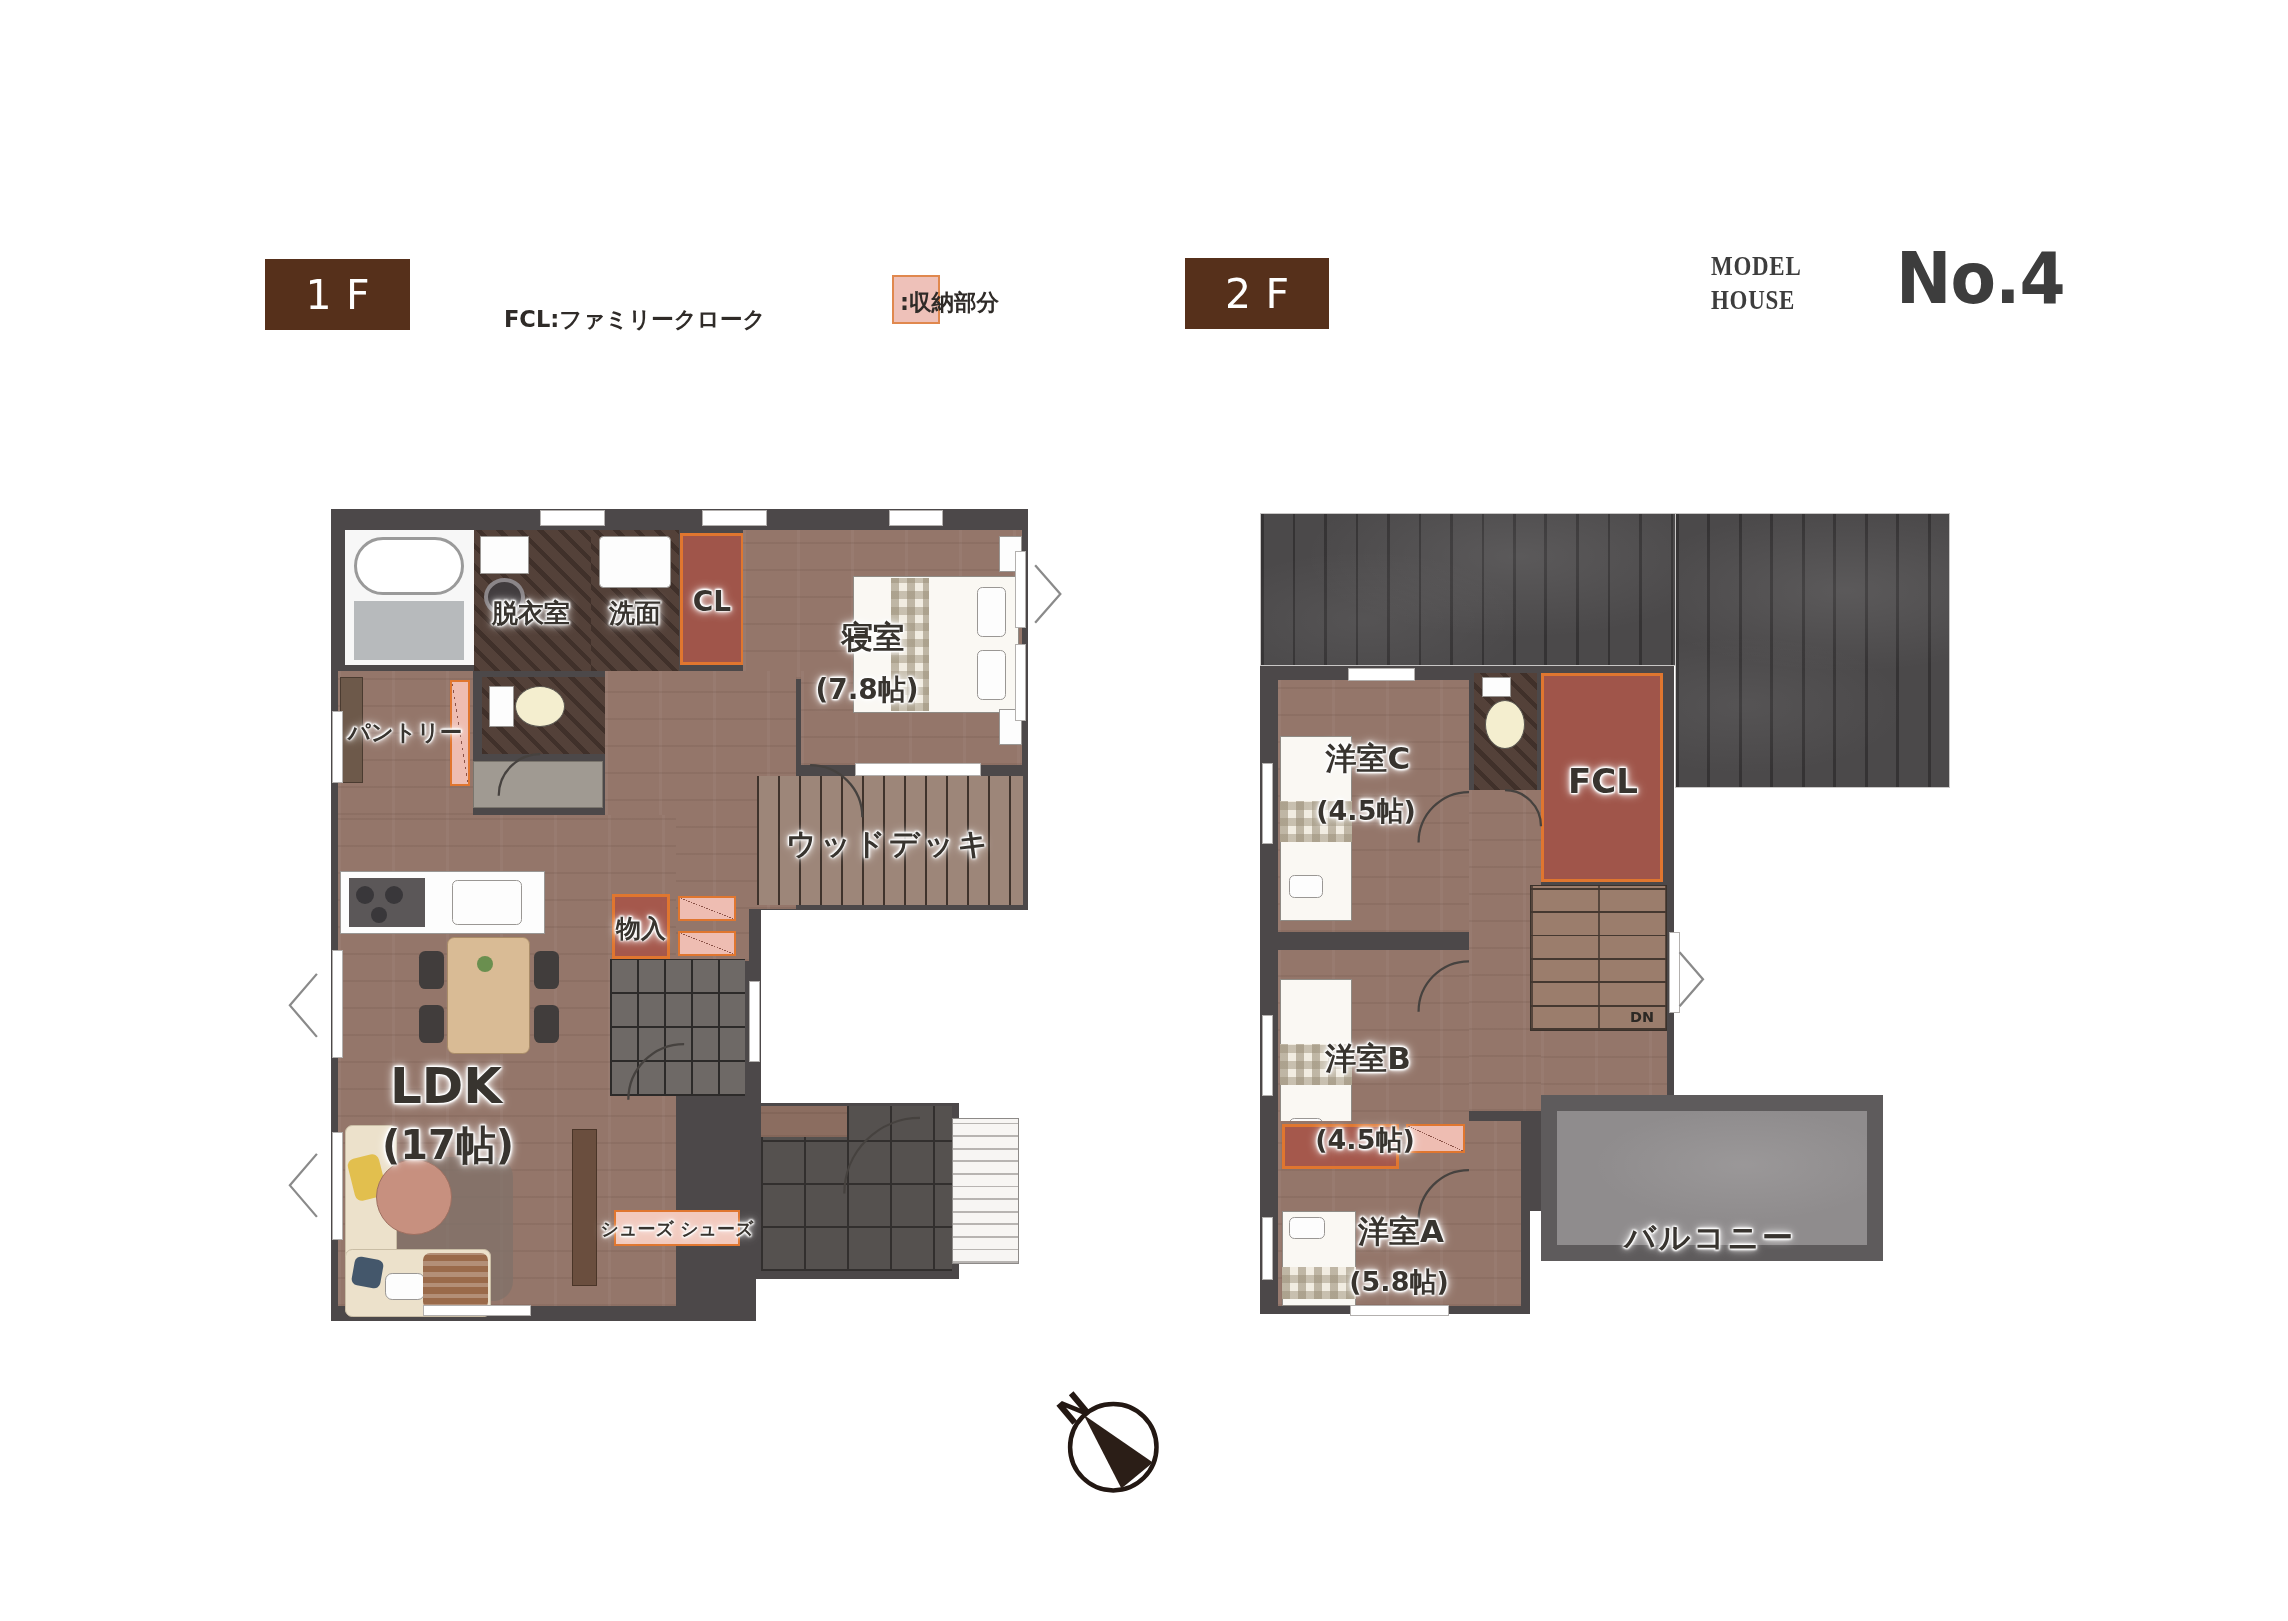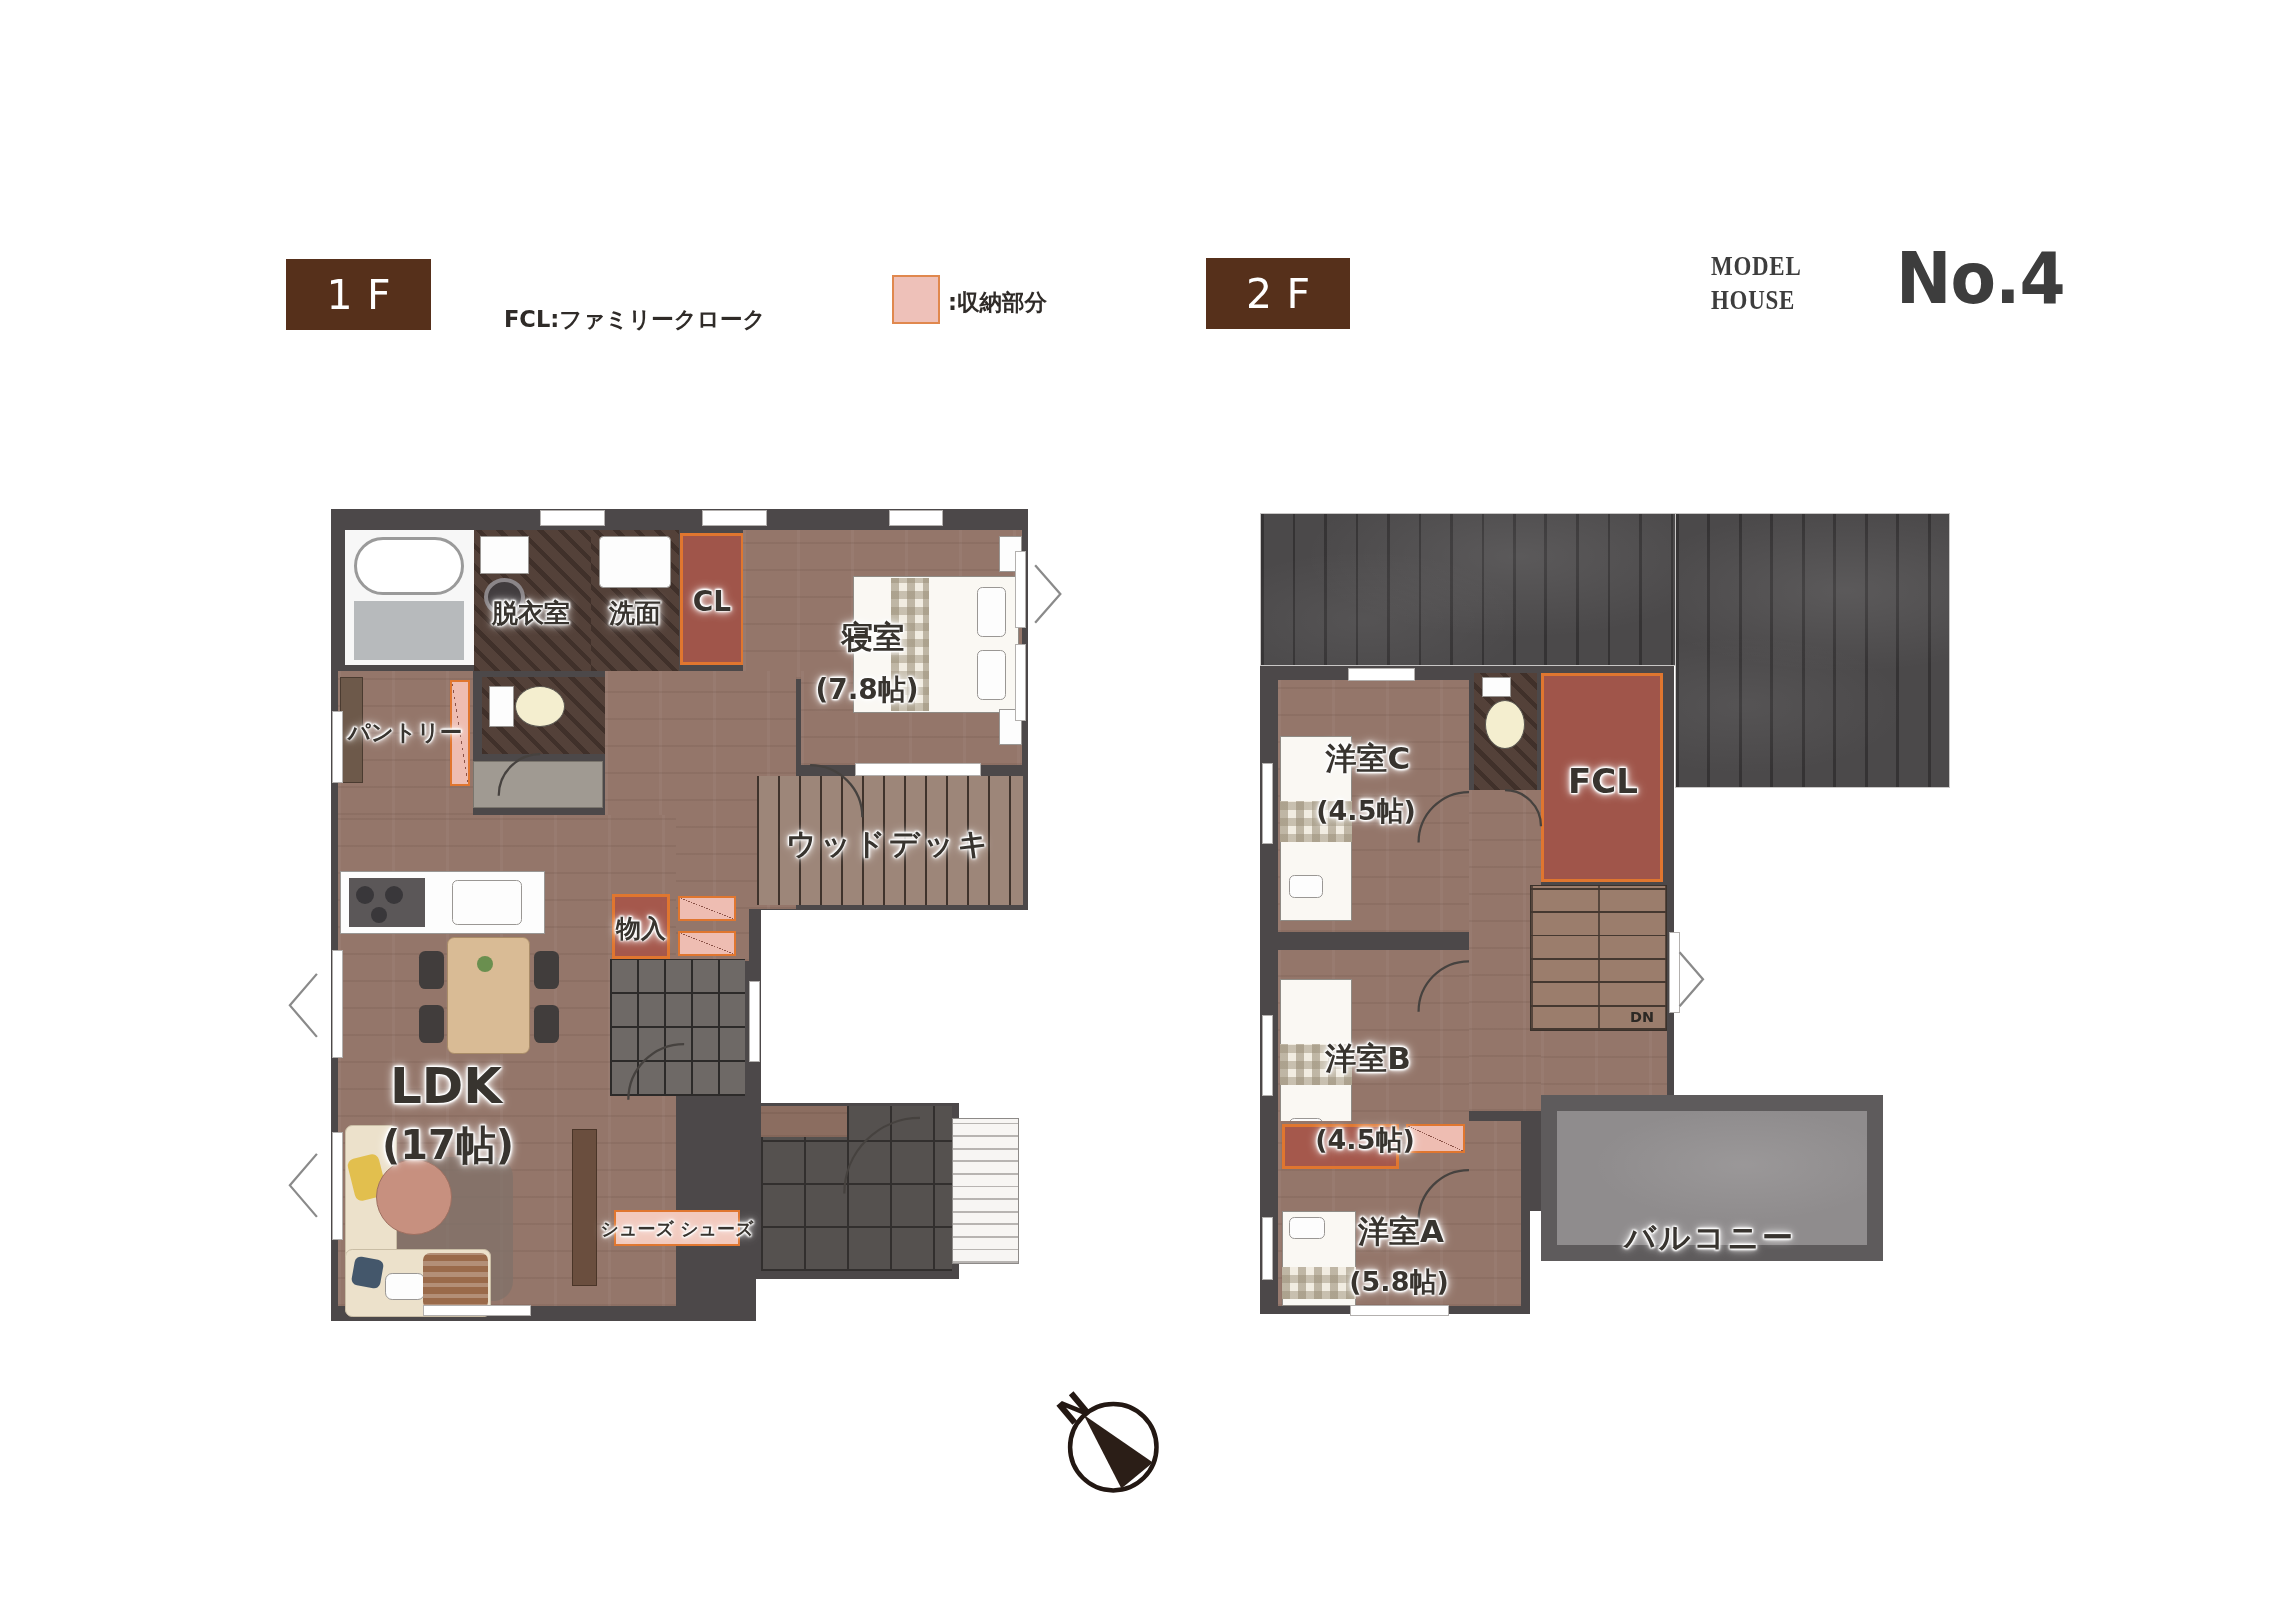--- a/index.html
+++ b/index.html
@@ -1,21 +1,21 @@
 <!DOCTYPE html>
 <html style="font-size:14.4px"><head>
 <meta charset="utf-8">
 <style>
   html,body{margin:0;padding:0;background:#ffffff;}
   body{font-family:"DejaVu Sans","Liberation Sans",sans-serif;}
   #canvas{position:relative;width:2289px;height:1621px;background:#ffffff;overflow:hidden;}
   .abs{position:absolute;box-sizing:border-box;}
   
   .badge{background:#56301b;color:#ffffff;display:flex;align-items:center;justify-content:center;
-         font-size:41px;font-weight:500;letter-spacing:14.4px;padding-left:14.4px;margin-left:21px;}
+         font-size:41px;font-weight:500;letter-spacing:14.4px;padding-left:14.4px;}
   .note{color:#2f2b28;font-size:22.5px;font-weight:bold;white-space:nowrap;}
   .legend-swatch{background:#eec1b9;border:2.7px solid #e0884e;}
   .brand{color:#3d3d3d;font-weight:bold;}
   .brand-line{font-size:28px;line-height:34px;letter-spacing:0.9px;transform:scaleX(.82);transform-origin:left center;}
   .brand-no{font-size:72px;letter-spacing:-0.9px;transform:scaleX(.92);transform-origin:left bottom;}
   
   .wall{background:#4c4849;}
   .wood{background:#94766a;
         background-image:repeating-linear-gradient(0deg,rgba(40,20,10,.07) 0 1.8px,rgba(255,255,255,0) 1.8px 27px),
                          repeating-linear-gradient(90deg,rgba(255,255,255,.04) 0 2.7px,rgba(0,0,0,0) 2.7px 54px);}
@@ -58,21 +58,21 @@
 </head>
 <body>
 
 <div id="canvas">
 
   <div class="abs badge" style="left:265px;top:259px;width:145px;height:71px;">
     <span>1F</span>
   </div>
   <div class="abs note" style="left:504px;top:284px;margin-top:20px;">FCL:ファミリークローク</div>
   <div class="abs legend-swatch" style="left:892px;top:275px;width:48px;height:49px;"></div>
-  <div class="abs note" style="left:948px;top:287px;text-align:right;">:収納部分</div>
+  <div class="abs note" style="left:900px;top:287px;text-align:right;">:収納部分</div>
   <div class="abs badge" style="left:1185px;top:258px;width:144px;height:71px;">
     <span>2F</span>
   </div>
   <div class="abs brand" style="left:1711px;top:249px;font-family:Liberation Serif, serif;">
     <div class="brand-line">MODEL</div>
     <div class="brand-line">HOUSE</div>
   </div>
   <div class="abs brand brand-no" style="left:1896px;top:236px;">No.4</div>
 
   <div class="abs" style="left:0;top:0;">

